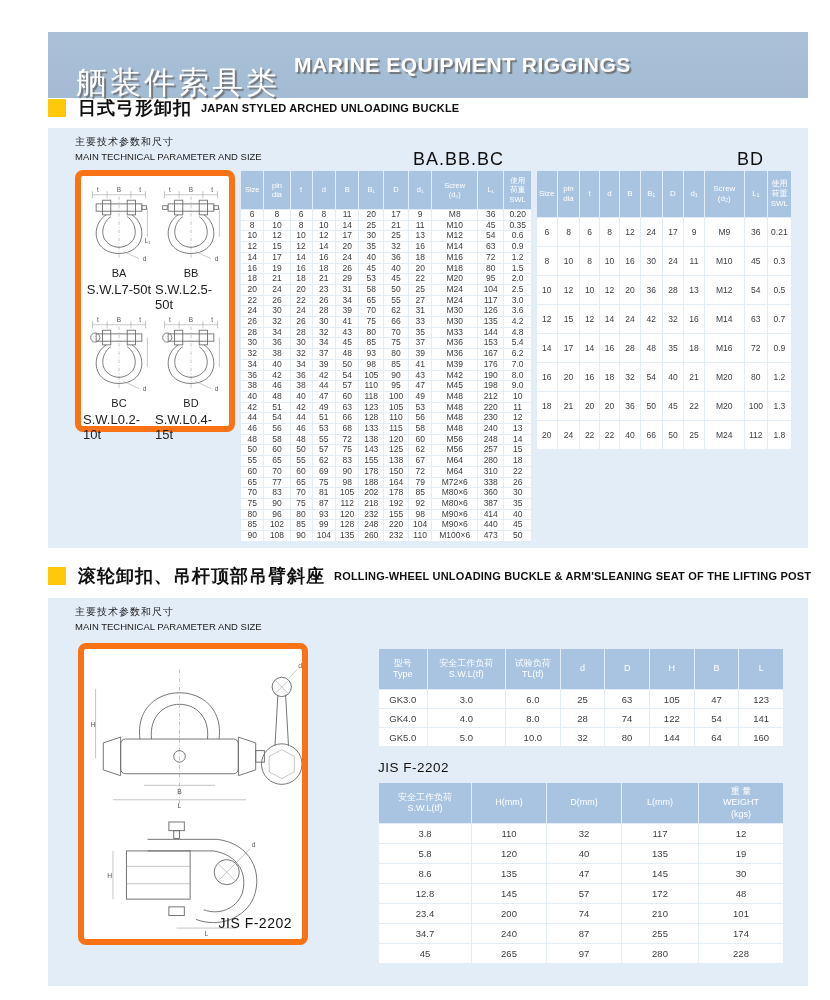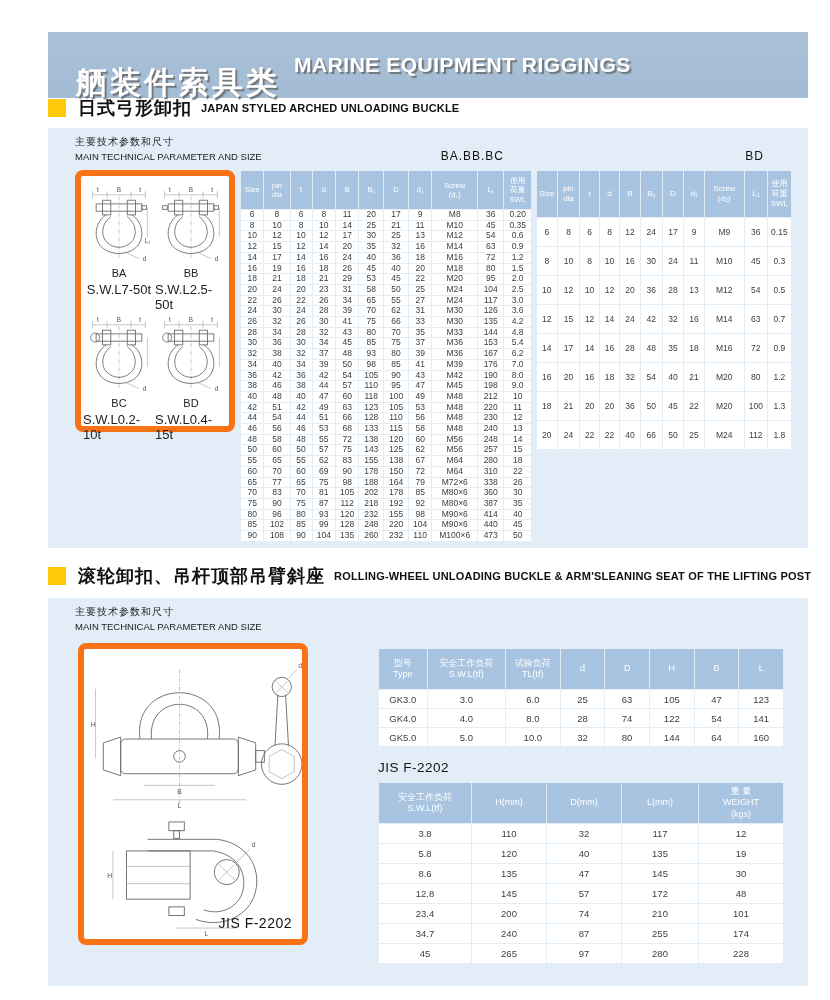--- a/index.html
+++ b/index.html
@@ -4,21 +4,21 @@
 <style>
   * { margin:0; padding:0; box-sizing:border-box; }
   html,body { background:#fff; }
   body { font-family:"Liberation Sans", sans-serif; color:#333; }
   .page { position:relative; width:830px; height:1000px; background:#fff; overflow:hidden; }
 
   
   .banner { position:absolute; left:48px; top:32px; width:760px; height:66px;
             background:linear-gradient(#aac1d8, #a3bbd3);
             display:flex; align-items:center; padding-left:28px; }
-  .banner .cn { font-size:31px; font-weight:bold; color:#fff; letter-spacing:3px;
+  .banner .cn { font-size:31px; font-weight:normal; color:#fff; letter-spacing:3px;
                 text-shadow:2px 2px 1px rgba(105,105,105,.85);margin-top:36px; }
   .banner .en { font-size:21px; font-weight:bold; color:#fff; margin-left:14px; letter-spacing:.5px;
                 text-shadow:2px 2px 1px rgba(105,105,105,.85); }
 
   
   .sec-head { position:absolute; left:48px; display:flex; align-items:center; }
   .sec-head .bullet { width:18px; height:18px; background:#ffc808; margin-right:12px; flex:0 0 auto; }
   .sec-head .cn { font-size:18px; font-weight:bold; color:#111; letter-spacing:1px; }
   .sec-head .en { font-size:11px; font-weight:bold; color:#111; margin-left:9px; letter-spacing:.2px; }
   #sec1-head { top:96px; }
@@ -41,21 +41,21 @@
   .shk-cell svg { width:64px; height:84px; }
   .shk-label { font-size:11px; color:#222; margin-top:1px; }
   .shk-swl { font-size:13px; color:#222; margin-top:3px; }
   .dia-note { position:absolute; right:10px; bottom:8px; font-size:14px; color:#111; letter-spacing:.5px; }
   svg .ln { stroke:#707070; stroke-width:1; fill:none; }
   svg .thin { stroke:#9a9a9a; stroke-width:.6; fill:none; }
   svg .dash { stroke:#9a9a9a; stroke-width:.6; fill:none; stroke-dasharray:4 2 1 2; }
   svg text { font-family:"Liberation Sans", sans-serif; font-size:7px; fill:#555; }
 
   
-  .tbl-caption { position:absolute; top:21px; font-size:12px; color:#111; letter-spacing:1px; text-align:right; }
+  .tbl-caption { position:absolute; top:21px; font-size:18px; color:#111; letter-spacing:1px; text-align:right; }
   #cap1 { left:192px; width:264px; }
   #cap2 { left:488px; width:228px; }
 
   
   table { border-collapse:separate; border-spacing:1px; table-layout:fixed; position:absolute; }
   th { background:#a8c4e1; color:#fff; font-weight:normal; text-align:center;
        vertical-align:middle; white-space:pre-line; line-height:1.25; }
   td { background:#fff; color:#3d3d3d; text-align:center; vertical-align:middle; padding:0; }
 
   
@@ -679,21 +679,21 @@
             <td>6</td>
             <td>8</td>
             <td>6</td>
             <td>8</td>
             <td>12</td>
             <td>24</td>
             <td>17</td>
             <td>9</td>
             <td>M9</td>
             <td>36</td>
-            <td>0.15</td>
+            <td>0.21</td>
           </tr>
           <tr>
             <td>8</td>
             <td>10</td>
             <td>8</td>
             <td>10</td>
             <td>16</td>
             <td>30</td>
             <td>24</td>
             <td>11</td>

